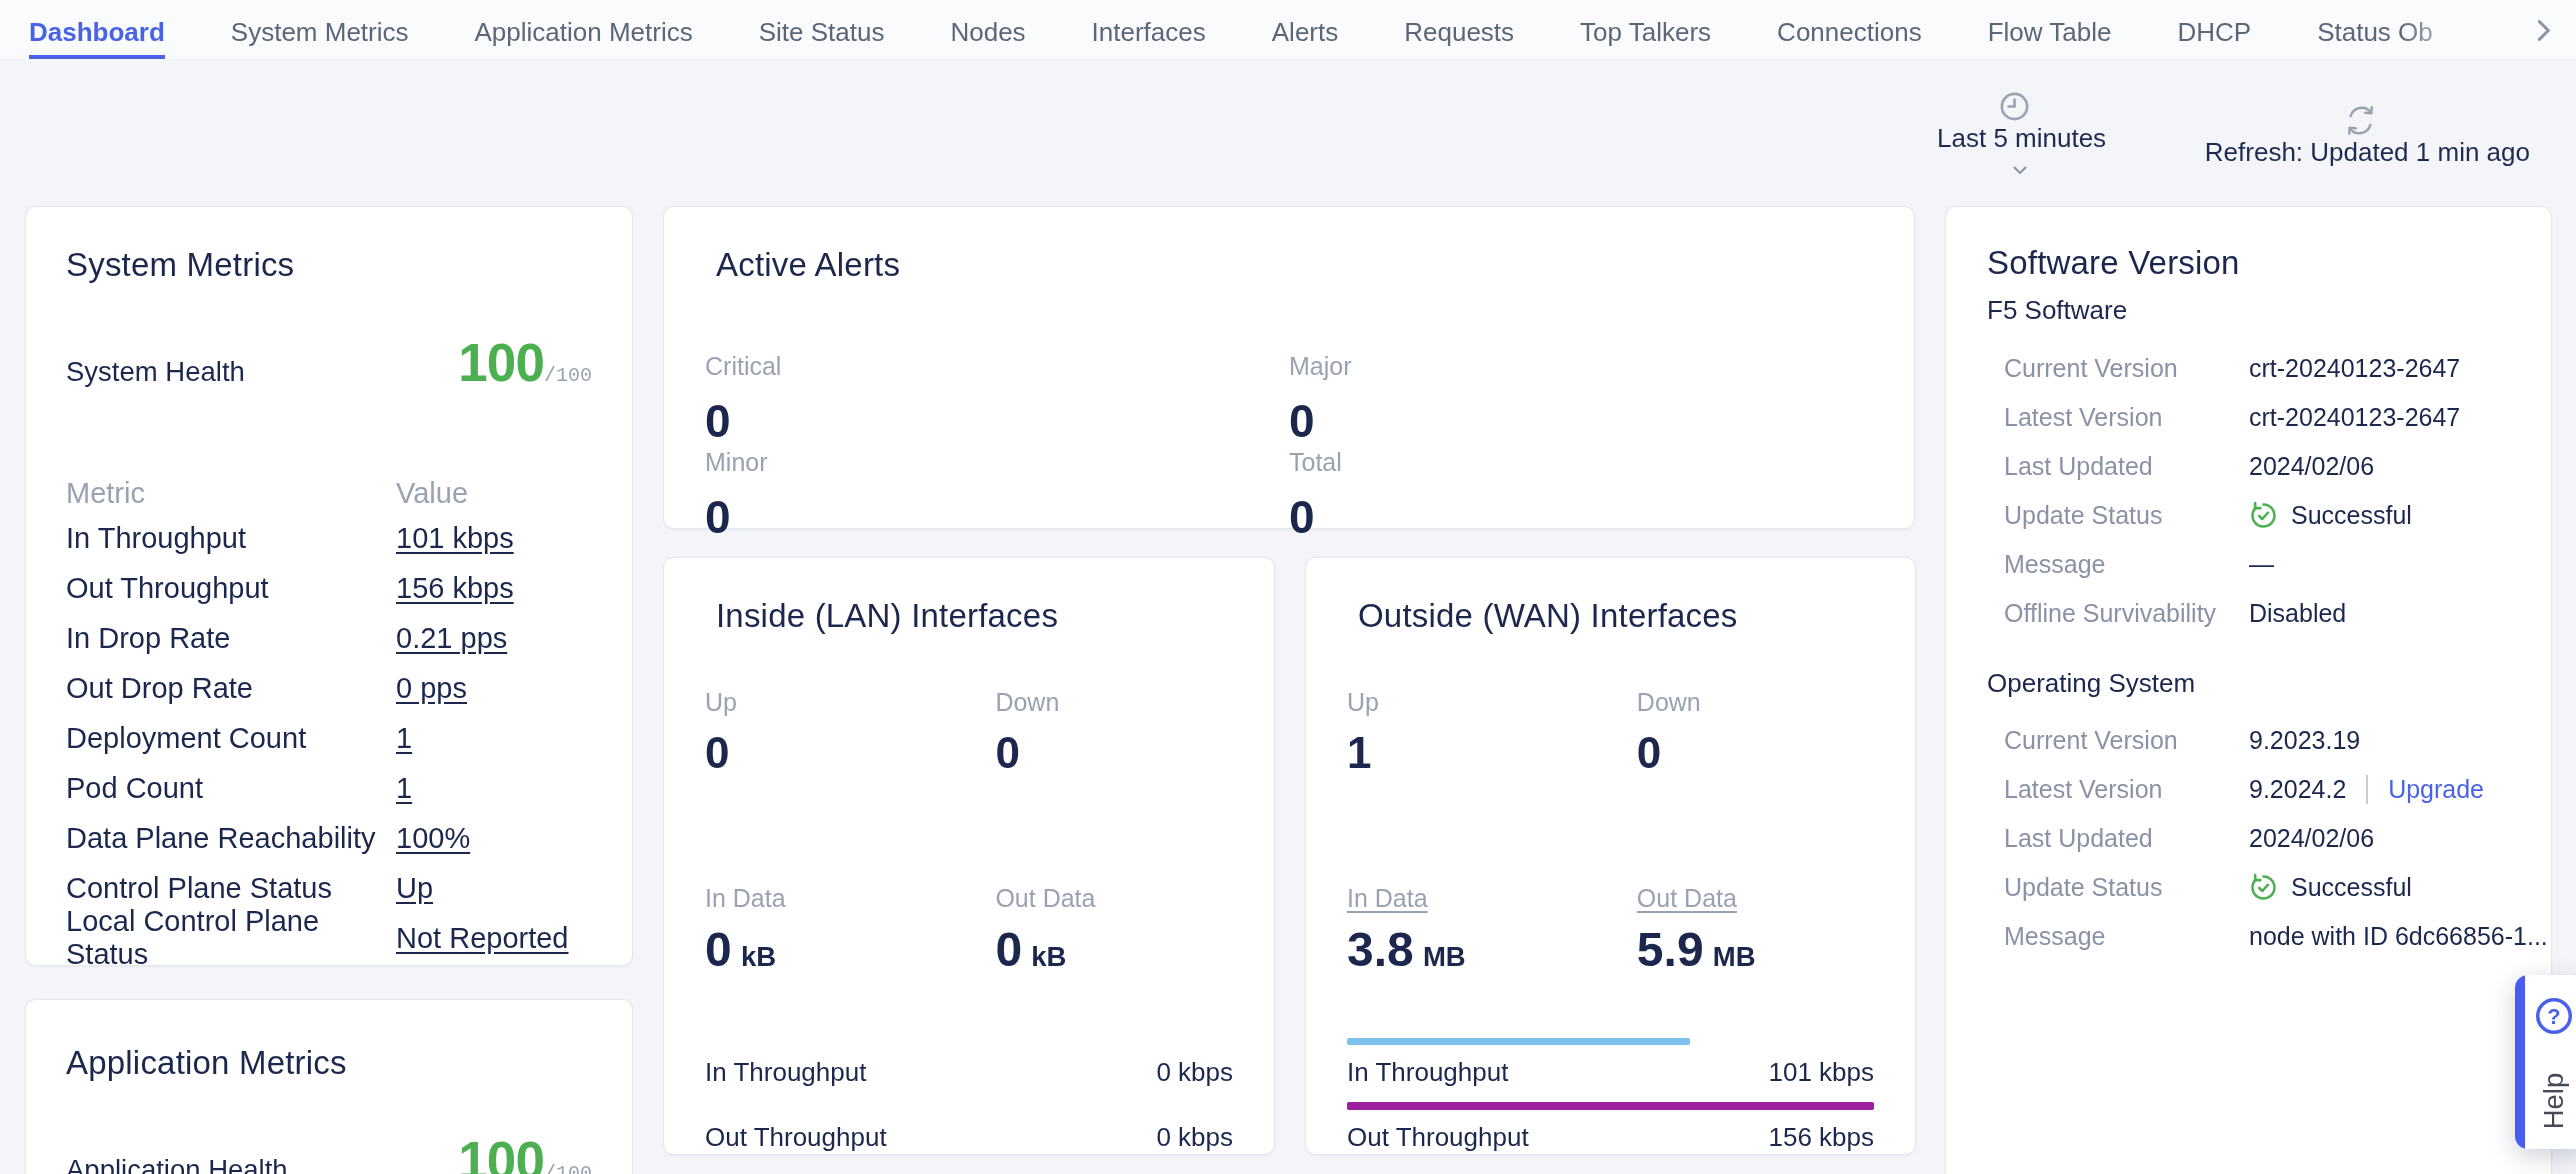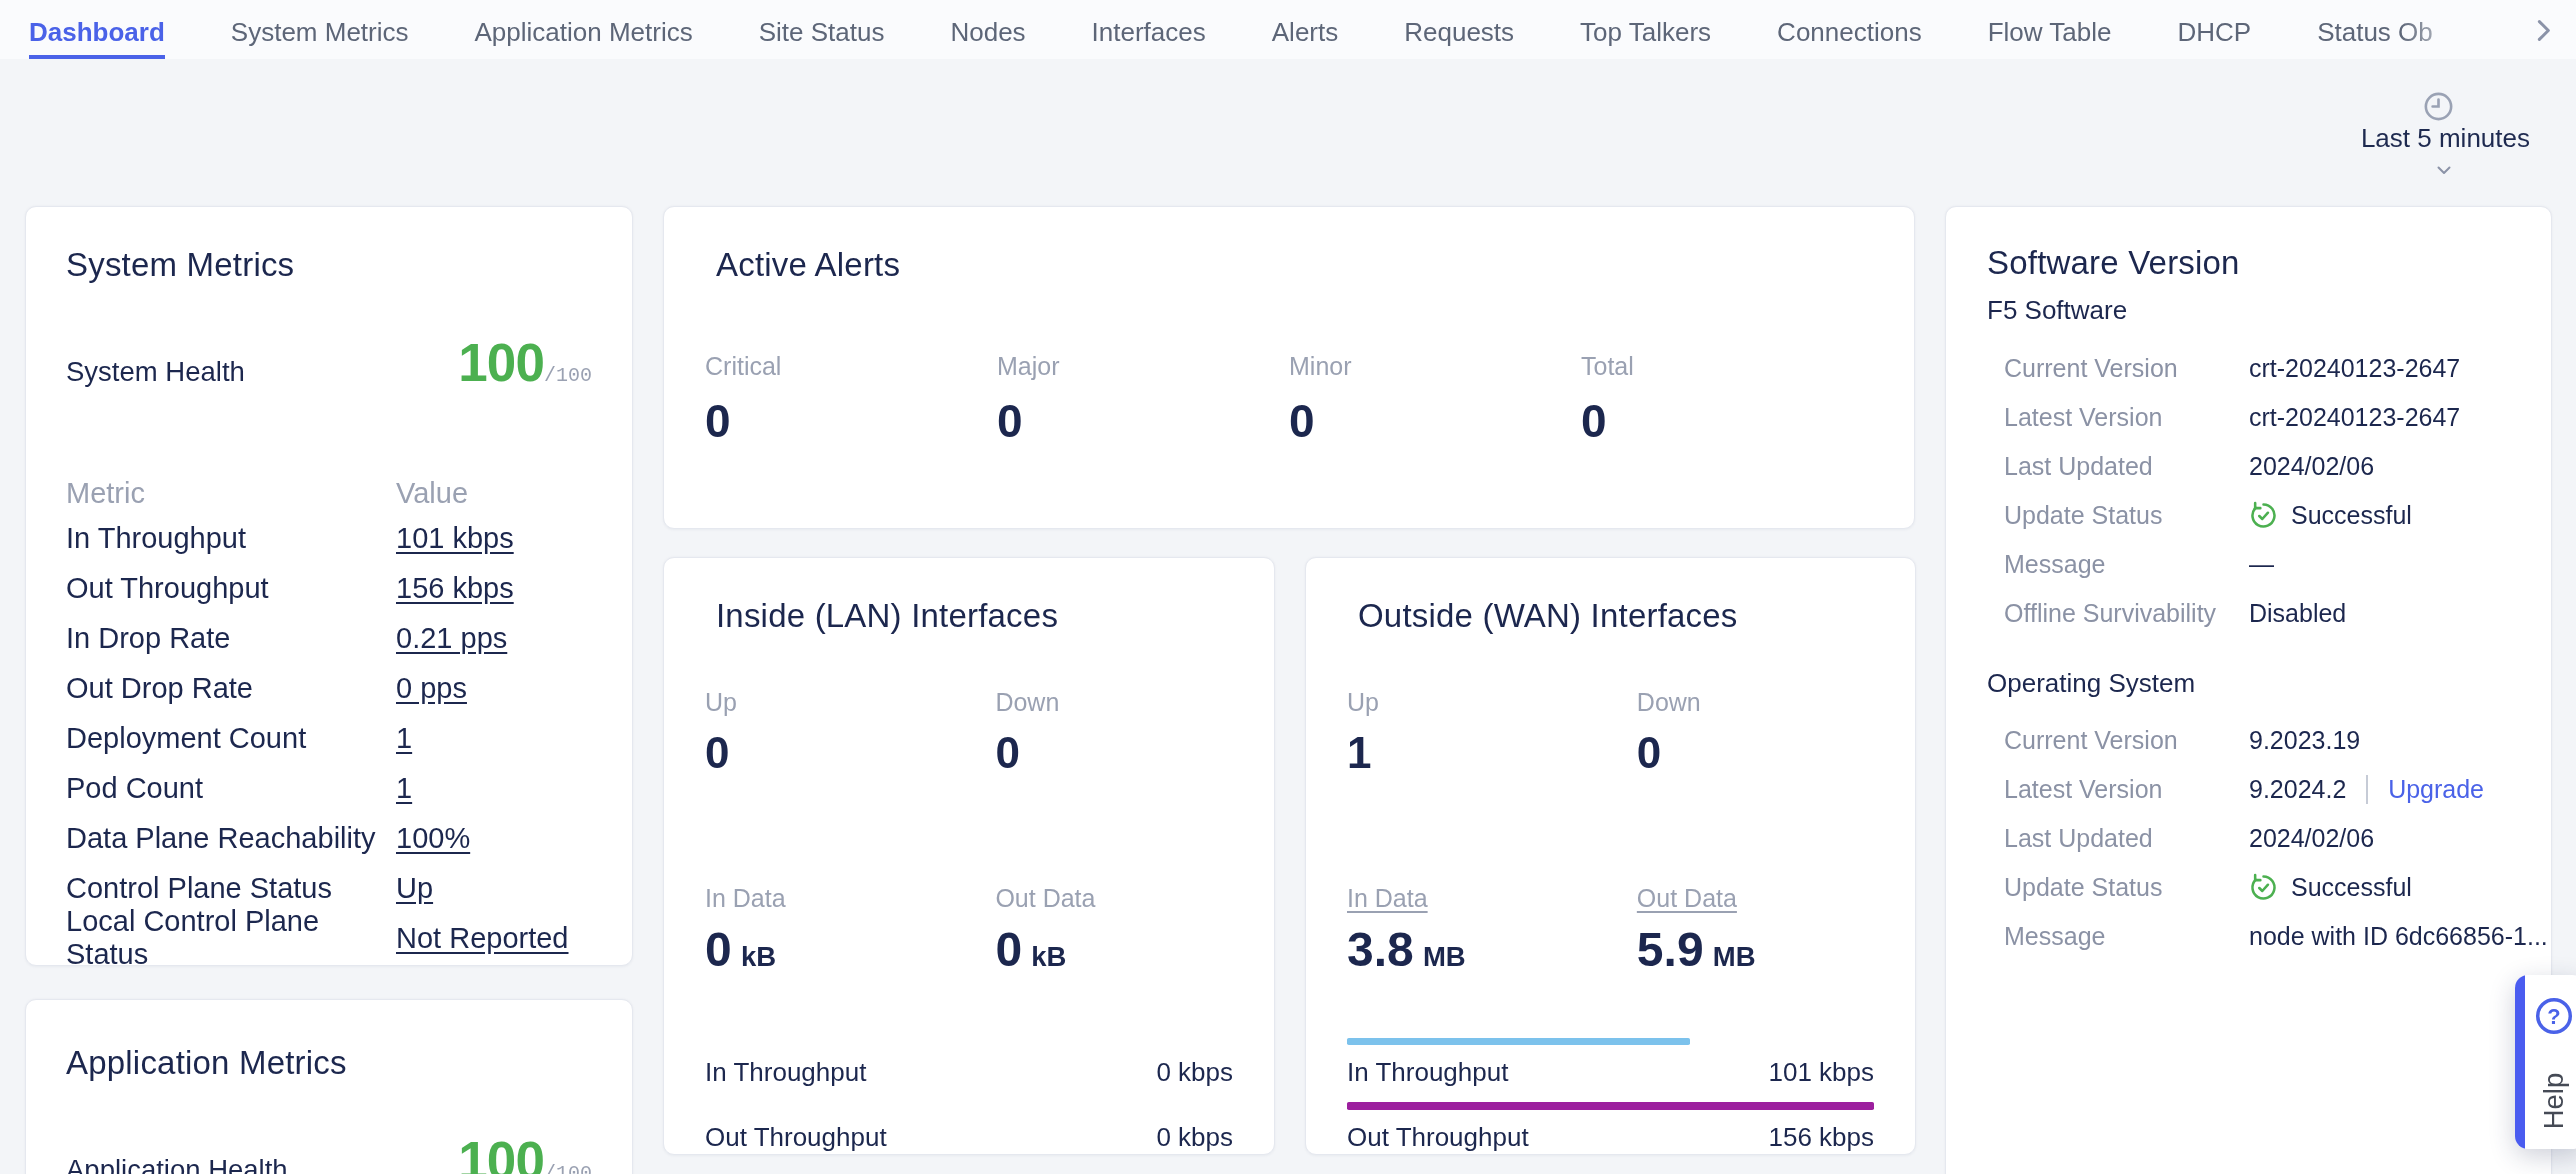--- a/index.html
+++ b/index.html
@@ -55,21 +55,21 @@
   .health-row { display:flex; justify-content:space-between; align-items:baseline; margin-top:48px; }
   .health-label { font-size:27.5px; font-weight:500; color:#1c274e; }
   .health-num { font-size:53px; font-weight:700; color:#4cb050; letter-spacing:-0.9px; }
   .health-max { font-size:20px; color:#9aa1b2; font-weight:400;font-family:Liberation Mono, monospace; }
   .metric-table { margin-top:80px; font-size:29px; }
   .metric-header { display:flex; color:#9aa1b2; height:40px; align-items:center; }
   .metric-row { display:flex; height:50px; align-items:center; color:#1c274e; }
   .m-label { width:330px; flex:none; }
   .m-value { text-decoration:underline; text-underline-offset:3.7px; cursor:pointer; }
   
-  .alert-stats { display:grid; grid-template-columns:repeat(4,1fr); margin-top:68px; }
+  .alert-stats { display:grid; grid-template-columns:repeat(2,1fr); margin-top:68px; }
   .stat-label { font-size:25px; color:#9aa1b2; }
   .stat-label.link { text-decoration:underline; text-underline-offset:3.7px; cursor:pointer; }
   .stat-value { font-size:46px; font-weight:700; color:#1c274e; margin-top:13px; }
   
   .if-stats { display:grid; grid-template-columns:55% 45%; margin-top:53px; }
   .if-value { font-size:44px; font-weight:700; color:#1c274e; margin-top:11px; }
   .data-stats { margin-top:106px; }
   .data-value { font-size:48px; font-weight:700; color:#1c274e; margin-top:9.2px; }
   .data-unit { font-size:27.5px; font-weight:700; margin-left:9.2px; }
   .tp-block { margin-top:61px; }
@@ -133,20 +133,31 @@
           <path d="M12 6.9V12H7.7" stroke="#9aa2b4" stroke-width="1.9" fill="none" stroke-linecap="round"></path>
         </svg>
     </span>
     <span class="txt">Last 5 minutes</span>
     <span class="icon chev-down">
       <svg viewBox="0 0 24 24" width="24" height="24">
           <path d="M6.5 9.5l5.5 5.5 5.5-5.5" stroke="#8b93a8" stroke-width="2" fill="none" stroke-linecap="round" stroke-linejoin="round"></path>
         </svg>
     </span>
   </div>
+  <div class="tool-group refresh-group">
+    <span class="icon">
+      <svg viewBox="0 0 24 24" width="33" height="33" fill="none" stroke="#9aa2b4" stroke-width="1.8" stroke-linecap="round" stroke-linejoin="round">
+        <path d="M19.8 6.4A8.4 8.4 0 0 0 4.8 8.8"></path>
+        <path d="M4.2 17.6a8.4 8.4 0 0 0 15-2.4"></path>
+        <path d="M20.2 2.4l-.4 4.4-4.4-.5"></path>
+        <path d="M3.8 21.6l.4-4.4 4.4.5"></path>
+      </svg>
+    </span>
+    <span class="txt">Refresh: Updated 1 min ago</span>
+  </div>
 </div>
 
 <div class="card" id="card-system">
   <div class="card-title">System Metrics</div>
   <div class="health-row">
     <span class="health-label">System Health</span>
     <span>
       <span class="health-num">100</span><span class="health-max">/100</span>
     </span>
   </div>

